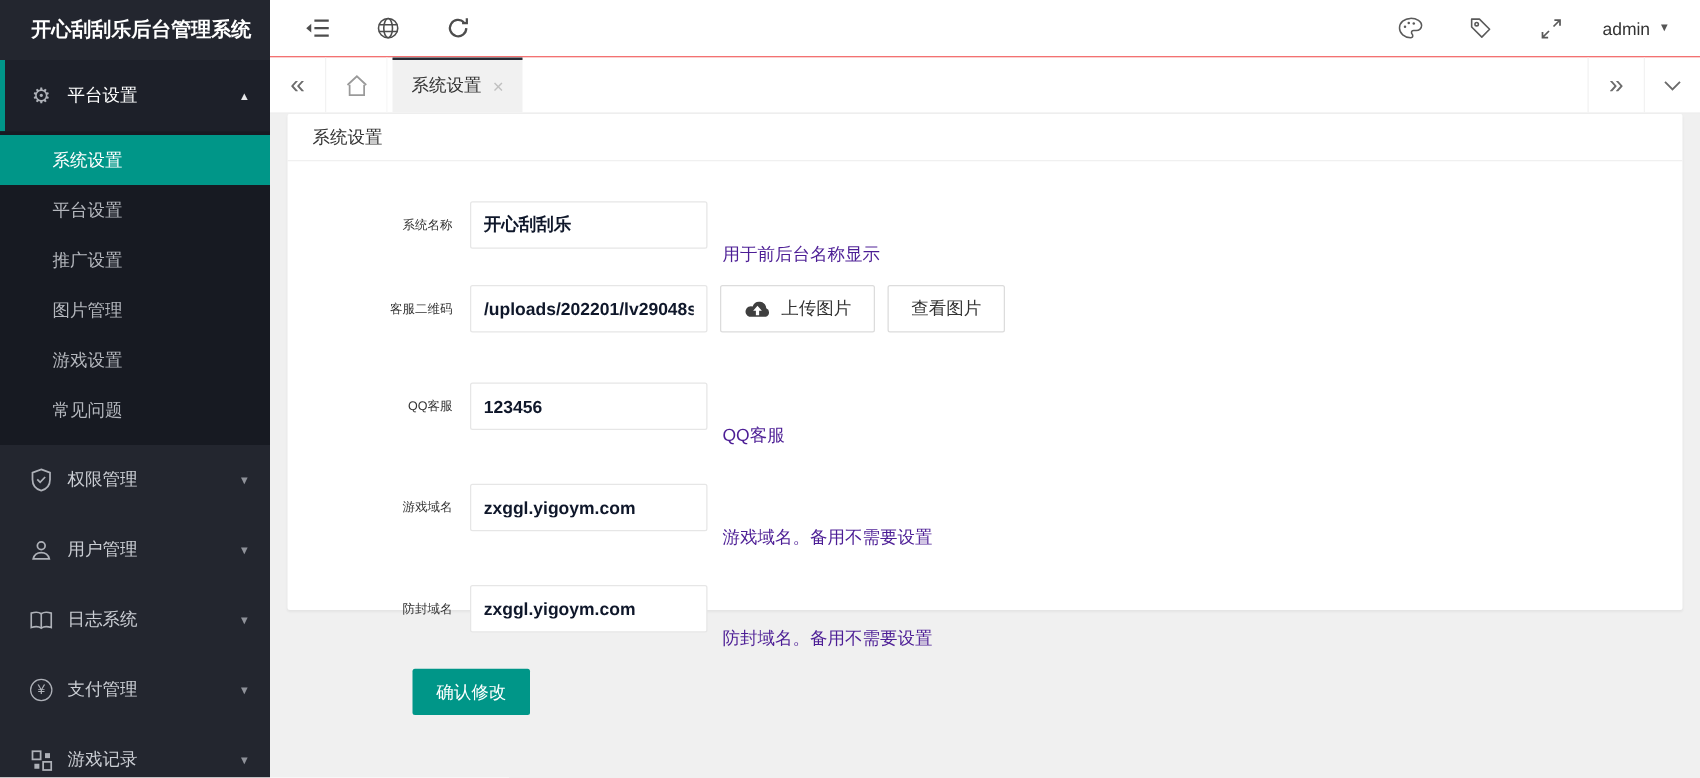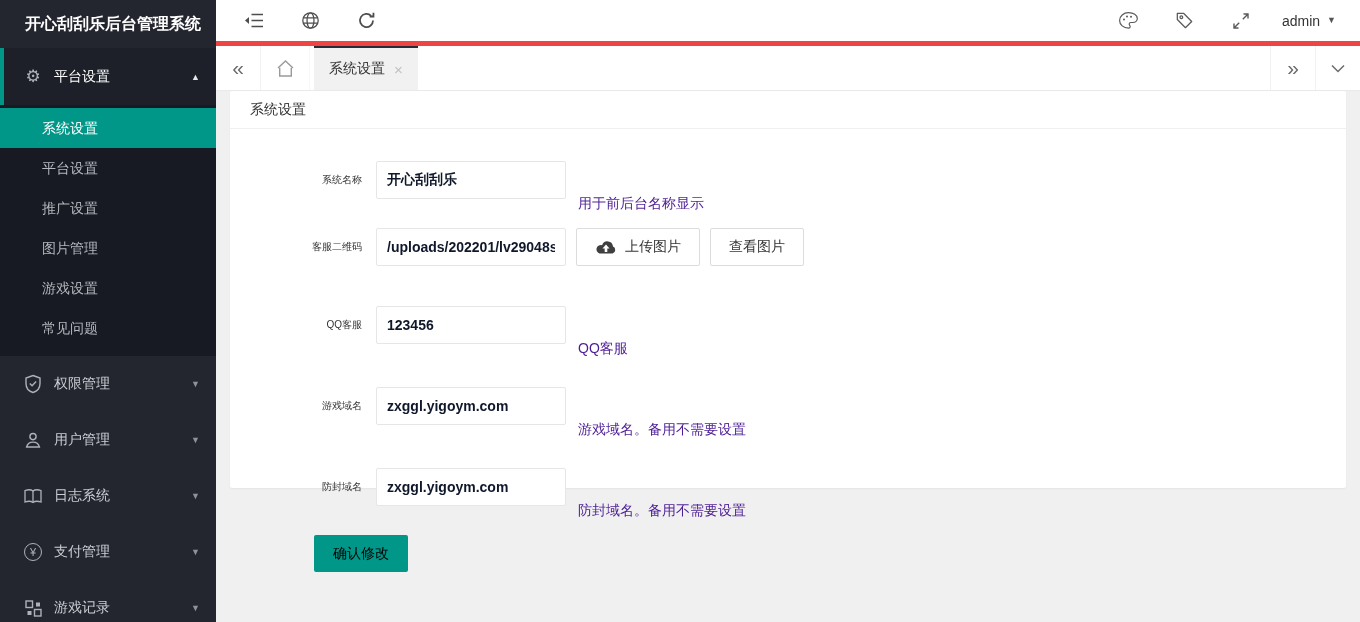--- a/index.html
+++ b/index.html
@@ -13,21 +13,21 @@
   .group { height:56px; display:flex; align-items:center; padding:0 16px 0 23px; color:#cbced4; font-size:14px; cursor:pointer; }
   .group .gicon { width:20px; margin-right:11px; display:flex; align-items:center; justify-content:center; color:#aeb1b8; font-size:17px; line-height:1; }
   .group .arrow { margin-left:auto; font-size:9px; color:#8f929a; }
   .group.expanded { height:57px; background:#1d2029; border-left:4px solid #009688; padding-left:19px; color:#fff; }
   .group.expanded .arrow { color:#e8e8ea; }
   .submenu { background:#171a22; padding:3px 0 8px; }
   .subitem { height:40px; line-height:40px; padding-left:42px; color:#b4b7bd; font-size:14px; cursor:pointer; }
   .subitem.active { background:#009688; color:#fff; }
 
   
-  .topbar { position:absolute; left:216px; right:0; top:0; height:46px; background:#fff; border-bottom:5px solid #ef4444; display:flex; align-items:center; z-index:4; }
+  .topbar { position:absolute; left:216px; right:0; top:0; height:46px; background:#fff; border-bottom:1px solid #ef4444; display:flex; align-items:center; z-index:4; }
   .tb-left { display:flex; align-items:center; padding-left:23px; gap:26px; }
   .tb-right { margin-left:auto; display:flex; align-items:center; gap:26px; padding-right:24px; }
   .tb-btn { width:30px; height:30px; display:flex; align-items:center; justify-content:center; cursor:pointer; }
   .user { display:flex; align-items:center; gap:7px; font-size:14px; color:#333; cursor:pointer; }
   .user .caret { font-size:9px; color:#555; line-height:1; }
 
   
   .tabbar { position:absolute; left:216px; right:0; top:46px; height:45px; background:#fff; border-bottom:1px solid #e9e9e9; display:flex; align-items:stretch; z-index:4; }
   .tab-ctrl { width:45px; display:flex; align-items:center; justify-content:center; color:#6b6b6b; font-size:21px; cursor:pointer; user-select:none; }
   .tab-ctrl.br { border-right:1px solid #f2f2f2; }
@@ -41,21 +41,21 @@
   .content { position:absolute; left:216px; right:0; top:91px; bottom:0; padding:0 14px; }
   .card { background:#fff; height:397px; border-radius:2px; box-shadow:0 1px 2px rgba(0,0,0,.05); }
   .card-header { height:38px; line-height:37px; padding:0 20px; font-size:14px; color:#333; border-bottom:1px solid #f0f0f0; }
   .card-body { padding:18px 20px 0; }
   .frow { display:flex; align-items:center; margin-bottom:15px; }
   .frow.qr { margin-bottom:26px; }
   .flabel { width:112px; text-align:right; font-size:10px; color:#333; flex:none; }
   .finput { margin-left:14px; width:190px; height:38px; border:1px solid #e6e6e6; border-radius:2px; padding:0 10px; font-size:14px; color:#0f172a; outline:none; background:#fff; font-family:inherit;font-weight:bold; }
   .fhint { margin-left:12px; font-size:14px; color:#4c1d95;margin-top:48px; }
   .btn-plain { height:38px; display:inline-flex; align-items:center; gap:8px; border:1px solid #dcdcdc; background:#fff; border-radius:2px; padding:0 18px; font-size:14px; color:#333; margin-left:10px; cursor:pointer; font-family:inherit; }
-  .btn-primary { height:37px; background:#009688; color:#000000; border:none; border-radius:2px; padding:0 19px; font-size:14px; cursor:pointer; margin-left:64px; font-family:inherit; }
+  .btn-primary { height:37px; background:#009688; color:#ffffff; border:none; border-radius:2px; padding:0 19px; font-size:14px; cursor:pointer; margin-left:80px; font-family:inherit; }
   .yen-circle { width:18px; height:18px; border:1.3px solid #aeb1b8; border-radius:50%; display:flex; align-items:center; justify-content:center; font-size:11px; color:#aeb1b8; line-height:1; }
   svg { display:block; }
 </style>
 </head>
 <body>
 
 <div class="page">
 
   <aside class="sidebar">
     <div class="logo">开心刮刮乐后台管理系统</div>

